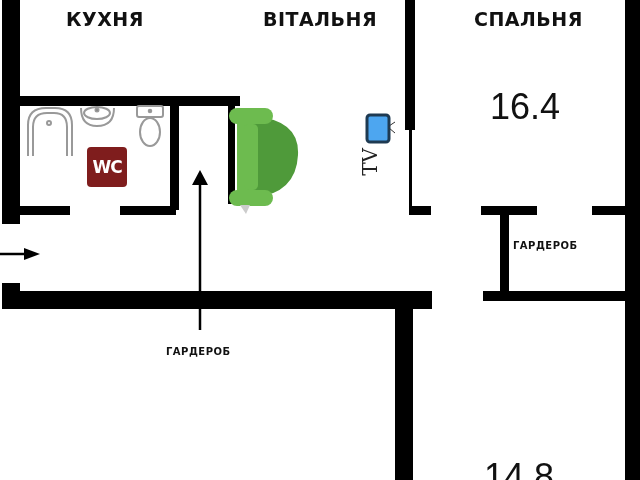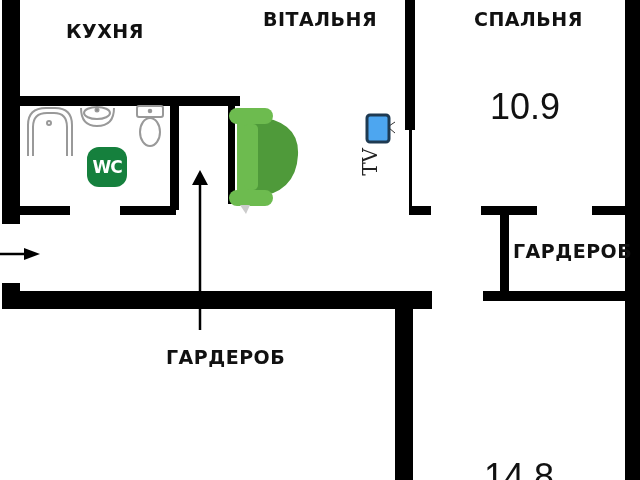--- a/index.html
+++ b/index.html
@@ -1,23 +1,23 @@
 <!DOCTYPE html>
 <html><head>
 <meta charset="utf-8">
 <style>
   html, body { margin: 0; padding: 0; }
   body { width: 640px; height: 480px; position: relative; overflow: hidden; background: #ffffff; font-family: "DejaVu Sans", sans-serif; }
   .wall { position: absolute; background: #000; }
   .thin { position: absolute; background: #000; }
   .label { position: absolute; color: #111; font-family: "DejaVu Sans", sans-serif; font-weight: bold; letter-spacing: 0.5px; white-space: nowrap; }
   .room-big { font-size: 19px; }
-  .room-small { font-size: 19px; }
+  .room-small { font-size: 10px; }
   .area { position: absolute; font-family: "Liberation Sans", sans-serif; font-size: 36px; color: #111; white-space: nowrap; }
-  .wc { position: absolute; left: 87px; top: 147px; width: 40px; height: 40px; background: #15803d; border-radius: 12px; color: #fff; font-family: "DejaVu Sans", sans-serif; font-weight: bold; font-size: 17px; display: flex; align-items: center; justify-content: center; letter-spacing: -1px; }
+  .wc { position: absolute; left: 87px; top: 147px; width: 40px; height: 40px; background: #7f1d1d; border-radius: 4px; color: #fff; font-family: "DejaVu Sans", sans-serif; font-weight: bold; font-size: 17px; display: flex; align-items: center; justify-content: center; letter-spacing: -1px; }
   .tv-label { position: absolute; left: 358px; top: 148px; transform: rotate(180deg); font-family: "DejaVu Serif", serif; font-size: 20px; color: #222; writing-mode: vertical-rl; }
   svg { position: absolute; left: 0; top: 0; }
 </style>
 </head>
 <body>
 
 <div class="wall" style="left:2px;top:0;width:18px;height:224px;"></div>
 <div class="wall" style="left:2px;top:283px;width:18px;height:24px;"></div>
 <div class="wall" style="left:18px;top:96px;width:222px;height:10px;"></div>
 <div class="wall" style="left:170px;top:104px;width:9px;height:106px;"></div>
@@ -78,19 +78,19 @@
     <rect x="367" y="115" width="22" height="27" rx="3" fill="#4da6f0" stroke="#1e3a52" stroke-width="3"></rect>
     <line x1="389" y1="126" x2="395" y2="122" stroke="#333" stroke-width="1"></line>
     <line x1="389" y1="128" x2="395" y2="133" stroke="#333" stroke-width="1"></line>
   </g>
 </svg>
 
 <div class="wc">WC</div>
 
 <div class="tv-label">TV</div>
 
-<div class="label room-big" style="left:66px;top:8px;margin-top:12px;">КУХНЯ</div>
+<div class="label room-big" style="left:66px;top:8px;">КУХНЯ</div>
 <div class="label room-big" style="left:263px;top:8px;text-align:right;">ВІТАЛЬНЯ</div>
 <div class="label room-big" style="left:474px;top:8px;">СПАЛЬНЯ</div>
-<div class="area" style="left:490px;top:86px;">10.9</div>
+<div class="area" style="left:490px;top:86px;">16.4</div>
 <div class="label room-small" style="left:513px;top:240px;">ГАРДЕРОБ</div>
 <div class="label room-small" style="left:166px;top:346px;">ГАРДЕРОБ</div>
 <div class="area" style="left:484px;top:456px;">14.8</div>
 
 </body></html>

